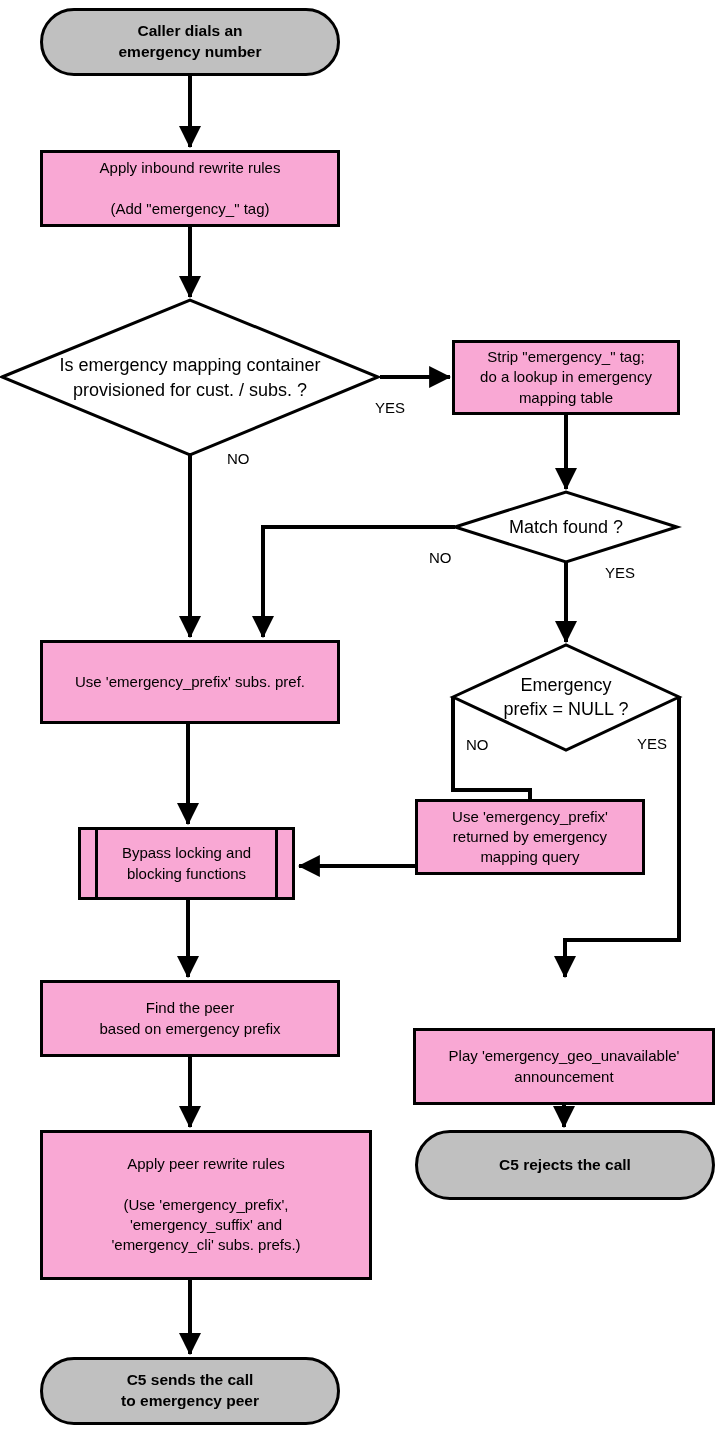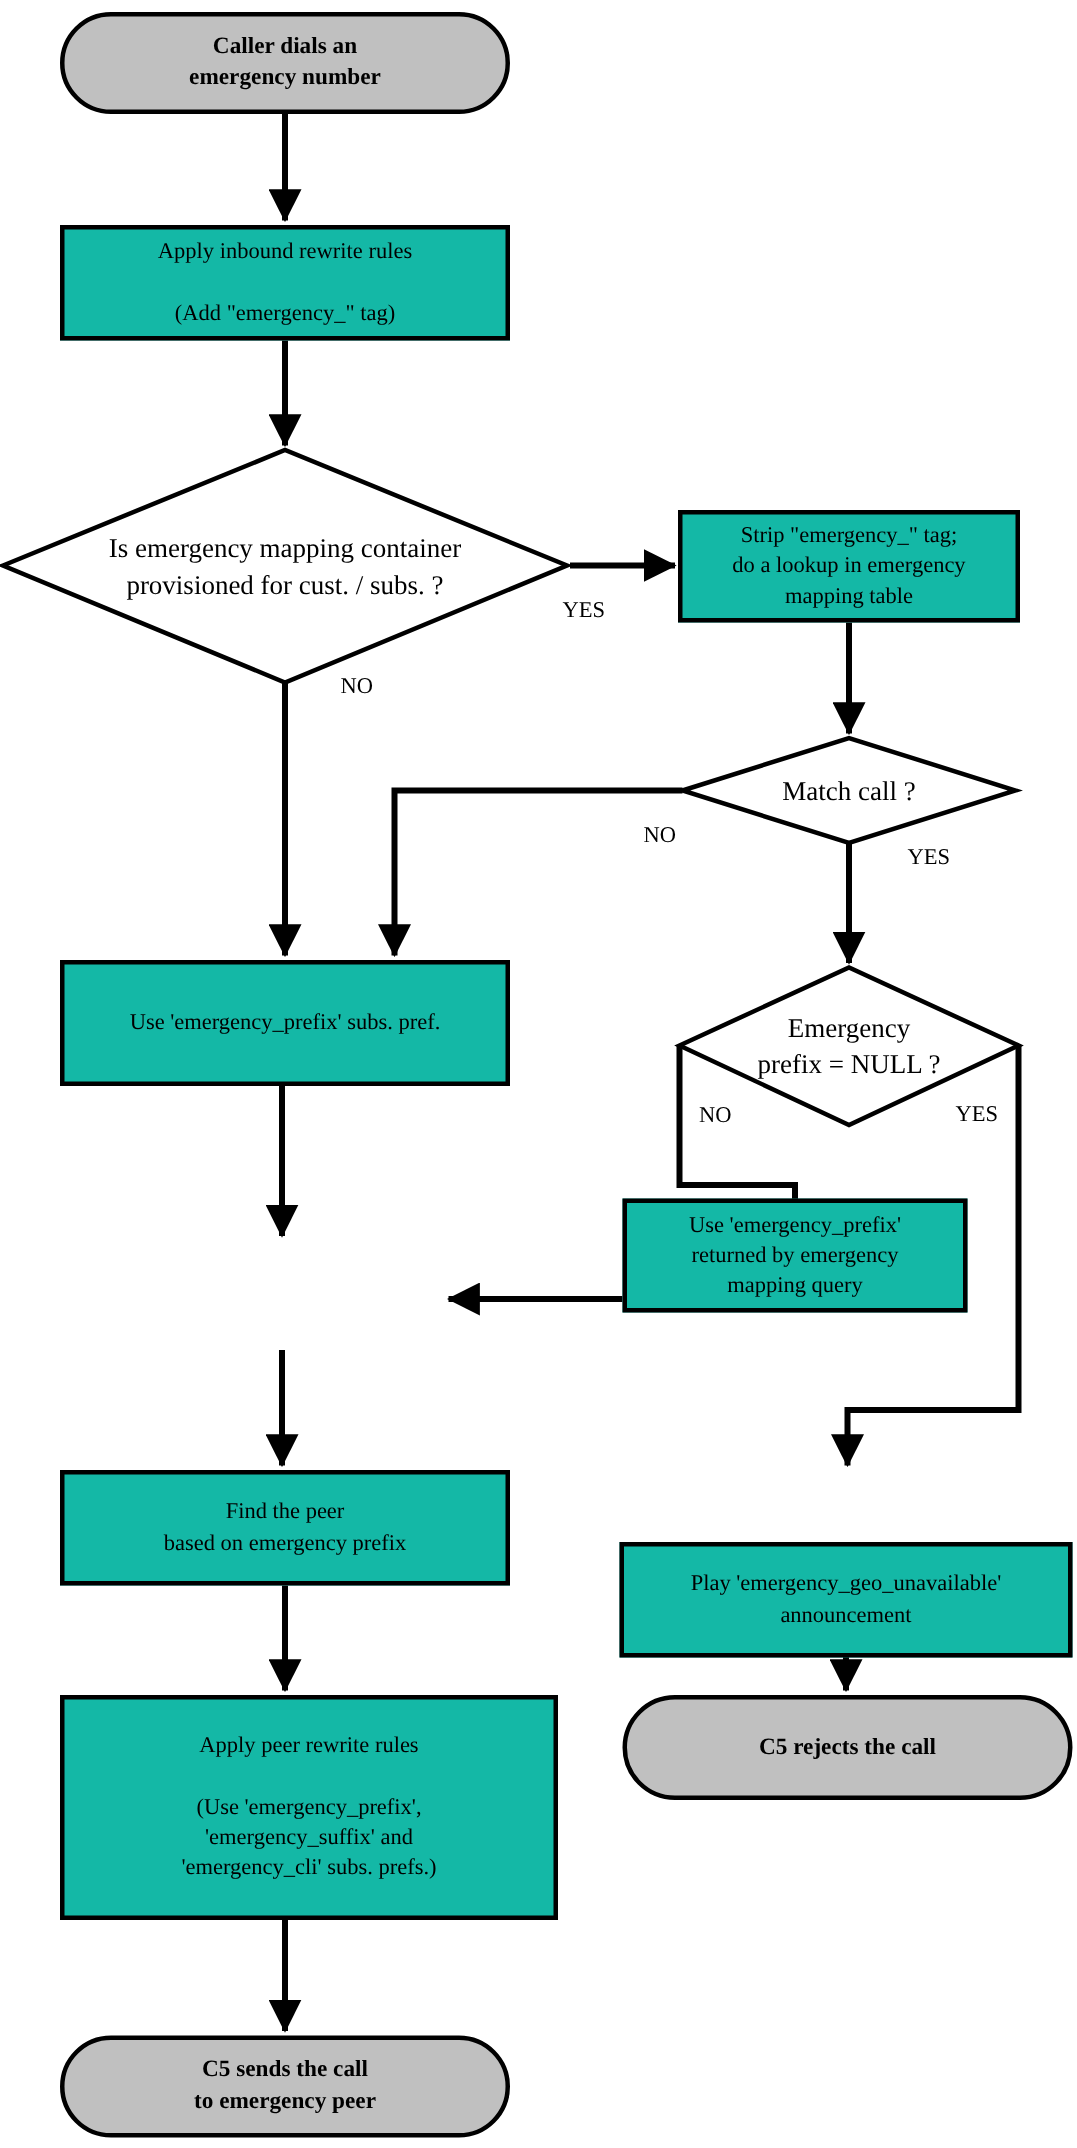--- a/index.html
+++ b/index.html
@@ -1,38 +1,38 @@
 <!DOCTYPE html>
 <html><head>
 <meta charset="utf-8">
 <style>
   html, body { margin: 0; padding: 0; background: #ffffff; }
   .canvas {
     position: relative;
     width: 718px;
     height: 1432px;
     background: #ffffff;
-    font-family: Liberation Serif, serif;
+    font-family: Liberation Sans, sans-serif;
     color: #000;
     overflow: hidden;
   }
   svg.wires {
     position: absolute;
     left: 0; top: 0;
     width: 718px; height: 1432px;
     z-index: 1;
   }
   .wire { stroke: #000; stroke-width: 4; fill: none; }
   .shape { fill: #ffffff; stroke: #000; stroke-width: 3; }
   .node {
     position: absolute;
     z-index: 2;
     box-sizing: border-box;
     border: 3px solid #000;
-    background: #14b8a6;
+    background: #f9a8d4;
     display: flex;
     align-items: center;
     justify-content: center;
     text-align: center;
     font-size: 15px;
     line-height: 1.35;
     white-space: pre-line;
   }
   .terminal {
     background: #c0c0c0;
@@ -116,20 +116,26 @@
   <div class="node" style="left:40px; top:640px; width:300px; height:84px;justify-content:center;">
     <span>Use 'emergency_prefix' subs. pref.</span>
   </div>
 
   <div class="node" style="left:415px; top:799px; width:230px; height:76px;">
     <span>Use 'emergency_prefix'
 returned by emergency
 mapping query</span>
   </div>
 
+  <div class="node" style="left:78px; top:827px; width:217px; height:73px;">
+    <div class="pp-bar" style="left:14px;"></div>
+    <div class="pp-bar" style="right:14px;"></div>
+    <span>Bypass locking and
+blocking functions</span>
+  </div>
 
   <div class="node" style="left:40px; top:980px; width:300px; height:77px;">
     <span>Find the peer
 based on emergency prefix</span>
   </div>
 
   <div class="node" style="left:413px; top:1028px; width:302px; height:77px;">
     <span>Play 'emergency_geo_unavailable'
 announcement</span>
   </div>
@@ -147,21 +153,21 @@
   </div>
 
   <div class="node terminal" style="left:40px; top:1357px; width:300px; height:68px;">
     <span>C5 sends the call
 to emergency peer</span>
   </div>
 
   <div class="diamond-text" style="left:20px; top:340px; width:340px; height:75px;">Is emergency mapping container
 provisioned for cust. / subs. ?</div>
 
-  <div class="diamond-text" style="left:456px; top:507px; width:220px; height:40px;">Match call ?</div>
+  <div class="diamond-text" style="left:456px; top:507px; width:220px; height:40px;">Match found ?</div>
 
   <div class="diamond-text" style="left:456px; top:668px; width:220px; height:58px;">Emergency
 prefix = NULL ?</div>
 
   <div class="edge-label" style="left:375px; top:399px;">YES</div>
   <div class="edge-label" style="left:227px; top:450px;">NO</div>
   <div class="edge-label" style="left:429px; top:549px;">NO</div>
   <div class="edge-label" style="left:605px; top:564px;">YES</div>
   <div class="edge-label" style="left:466px; top:736px;">NO</div>
   <div class="edge-label" style="left:637px; top:735px;">YES</div>

